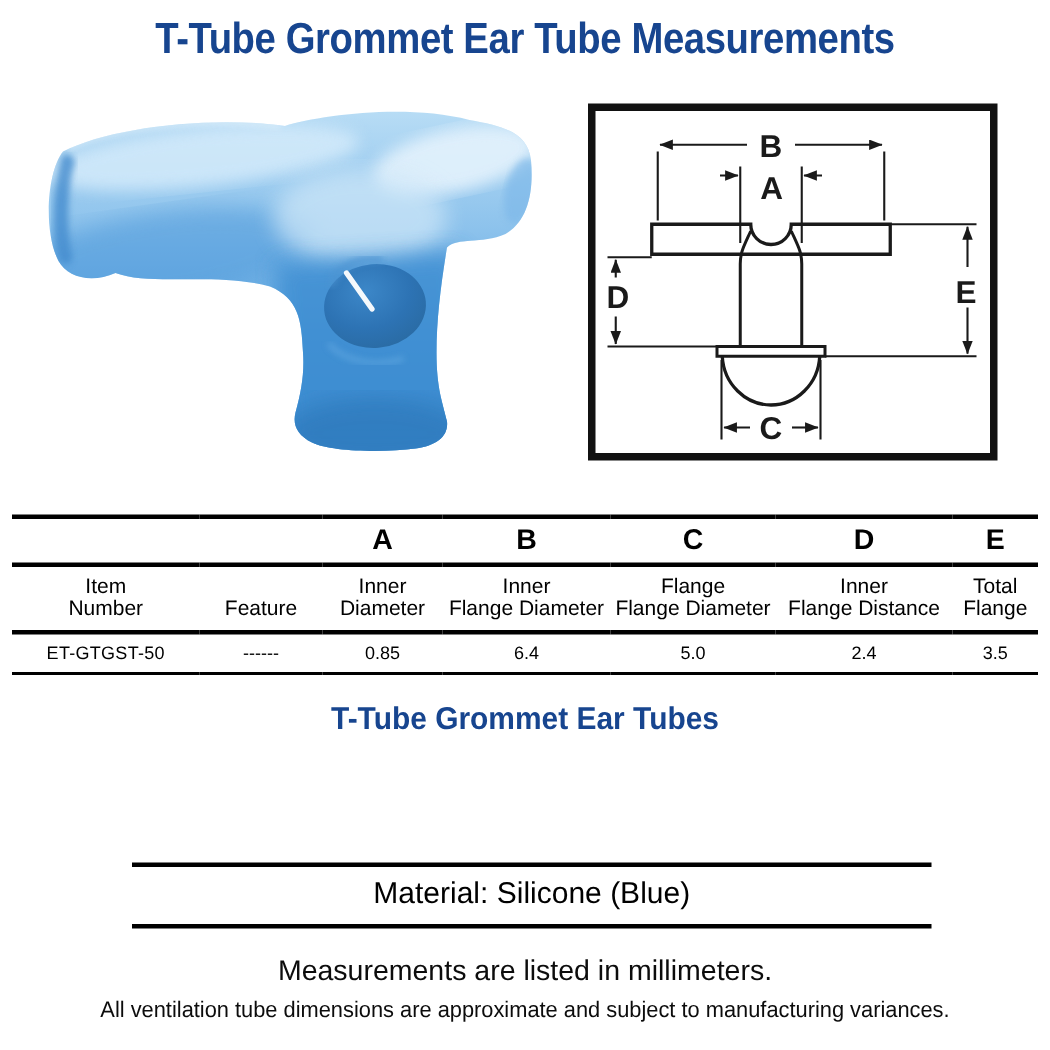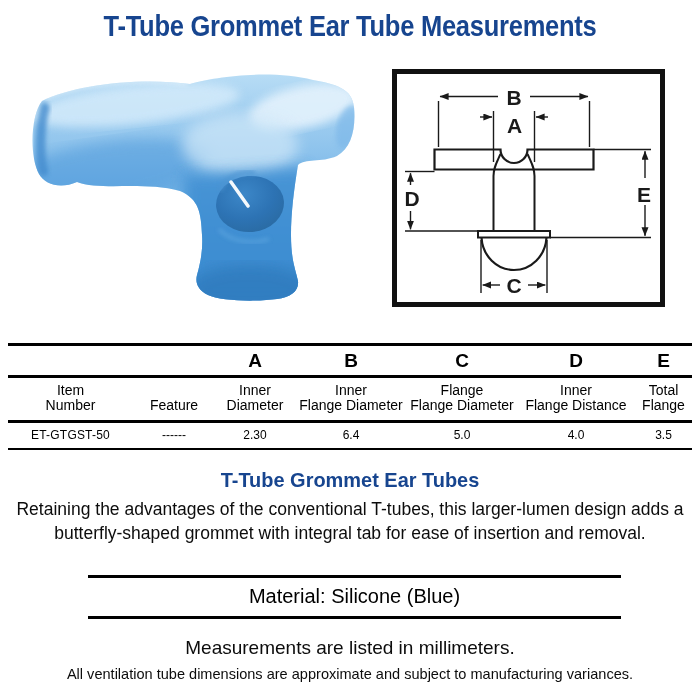--- a/index.html
+++ b/index.html
@@ -203,31 +203,30 @@
         <th>
           <div>Total</div>
           <div>Flange</div>
         </th>
       </tr>
     </thead>
     <tbody>
       <tr class="datarow">
         <td class="item">ET-GTGST-50</td>
         <td>------</td>
-        <td>2.30</td>
+        <td>0.85</td>
         <td>6.4</td>
         <td>5.0</td>
-        <td>4.0</td>
+        <td>2.4</td>
         <td>3.5</td>
       </tr>
     </tbody>
   </table>
 
   <h2 class="subtitle">T-Tube Grommet Ear Tubes</h2>
-  <p class="desc"><span>Retaining the advantages of the conventional T-tubes, this larger-lumen design adds a</span><br><span>butterfly-shaped grommet with integral tab for ease of insertion and removal.</span></p>
 
   <div class="material">
     <span class="mat-label">Material:</span>
     <span class="mat-value">Silicone (Blue)</span>
   </div>
 
   <div class="foot1">Measurements are listed in millimeters.</div>
   <div class="foot2">All ventilation tube dimensions are approximate and subject to manufacturing variances.</div>
 
 </div>

